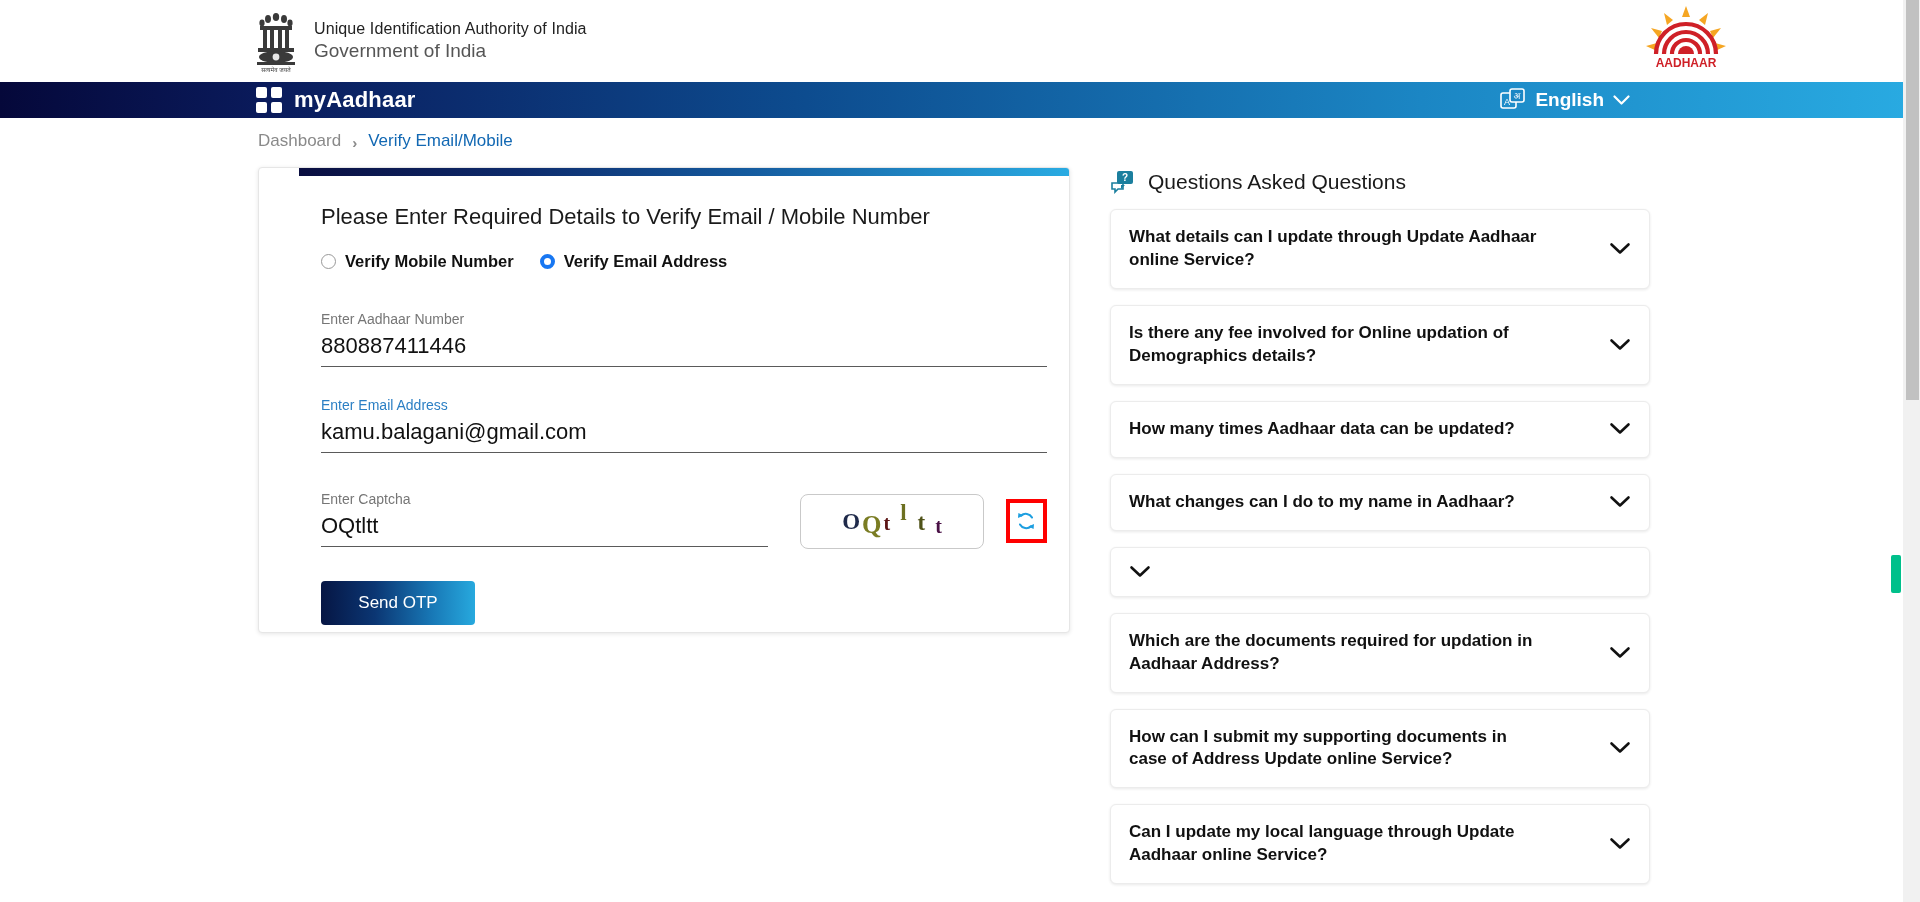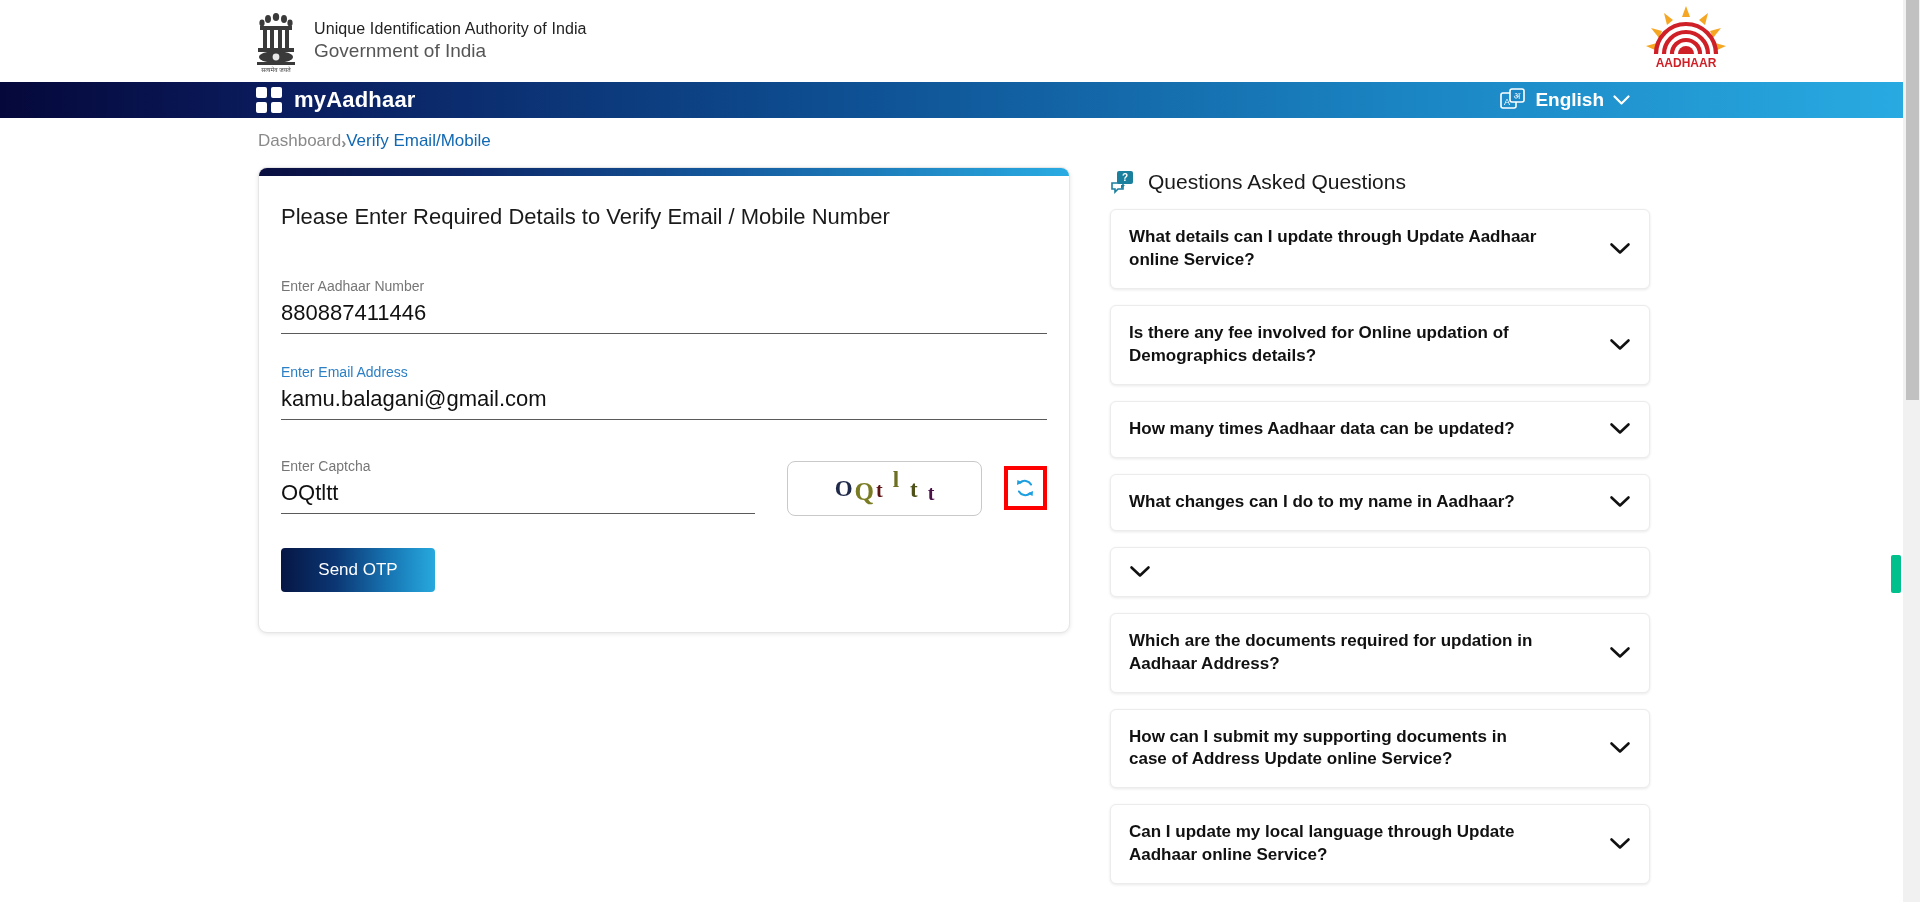--- a/index.html
+++ b/index.html
@@ -94,42 +94,44 @@
   .page {
     position: relative;
     height: 772px;
     background: #ffffff;
   }
   .breadcrumb {
     margin-left: 258px;
     padding-top: 13px;
     display: flex;
     align-items: flex-end;
+    gap: 11px;
     font-size: 17px;
   }
   .crumb-dash { color: #8a8a8a; cursor: pointer; }
   .crumb-sep { color: #8a8a8a; font-size: 15px; font-weight: 700; }
   .crumb-cur { color: #1268b3; cursor: pointer; }
 
   .content {
     display: flex;
     margin-left: 258px;
     margin-top: 16px;
     gap: 40px;
   }
 
   
   .form-card {
     width: 812px;
     background: #ffffff;
     border: 1px solid #e6e6e6;
-    border-radius: 9px;
+    border-radius: 4px;
     box-shadow: 0 1px 4px rgba(0,0,0,.10);
     overflow: hidden;
     height: 466px;
+    padding-left: 40px;
   }
   .card-topbar {
     height: 8px;
     background: linear-gradient(90deg, #0a0e40 0%, #0d2a6b 28%, #145a9e 58%, #29abe2 100%);
   }
   .card-body { padding: 28px 22px 0 22px; }
   .card-title {
     font-size: 22px;
     color: #1a1a1a;
     font-weight: 400;
@@ -376,20 +378,30 @@
     <span class="crumb-cur">Verify Email/Mobile</span>
   </div>
 
   <div class="content">
 
     <div class="form-card">
       <div class="card-topbar"></div>
       <div class="card-body">
         <div class="card-title">Please Enter Required Details to Verify Email / Mobile Number</div>
 
+        <div class="radios">
+          <label class="radio-opt">
+            <span class="radio-dot"></span>
+            <span class="radio-label">Verify Mobile Number</span>
+          </label>
+          <label class="radio-opt">
+            <span class="radio-dot on"></span>
+            <span class="radio-label">Verify Email Address</span>
+          </label>
+        </div>
 
         <div class="field">
           <span class="field-label">Enter Aadhaar Number</span>
           <input class="field-value" type="text" value="880887411446" style="">
         </div>
 
         <div class="field">
           <span class="field-label active">Enter Email Address</span>
           <input class="field-value" type="text" value="kamu.balagani@gmail.com" style="">
         </div>

